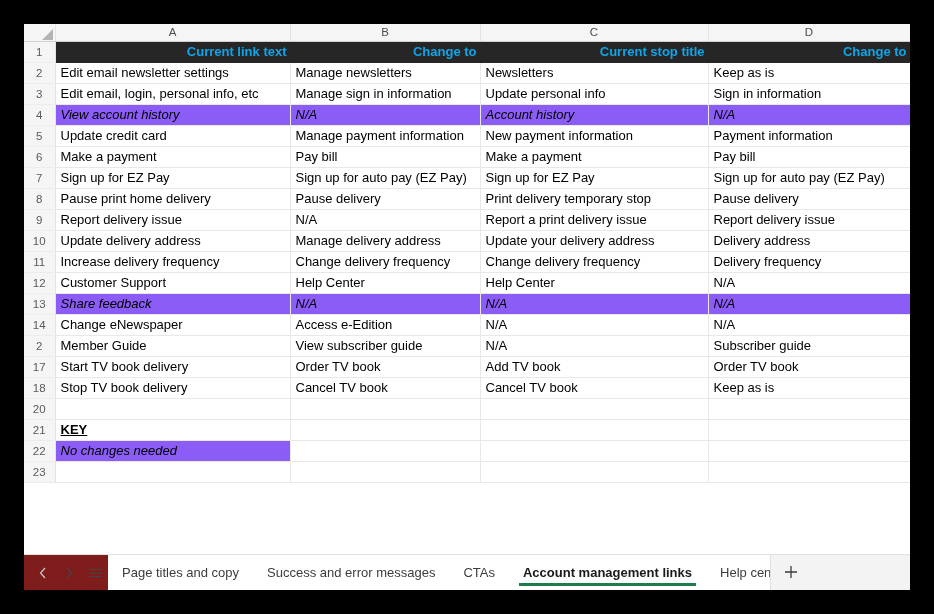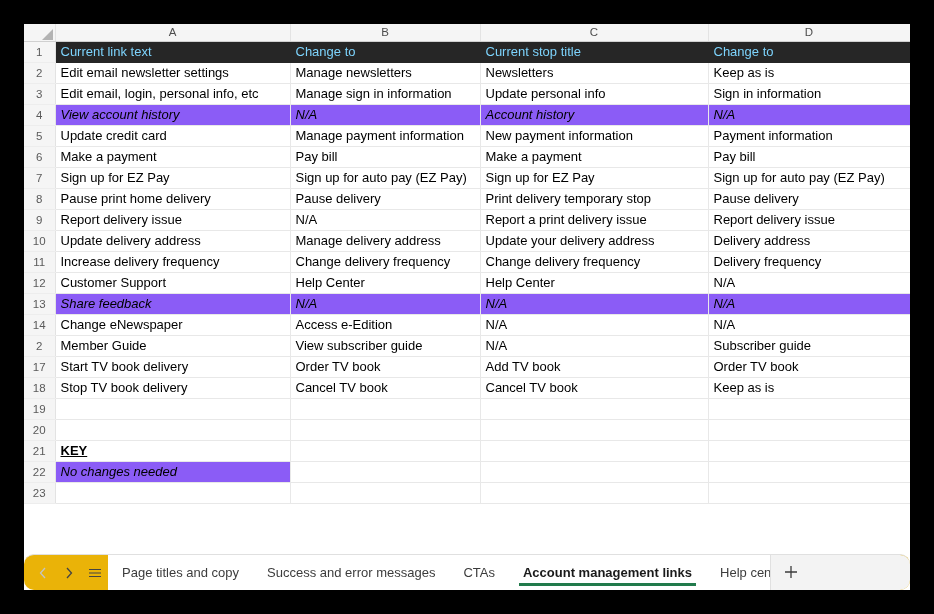--- a/index.html
+++ b/index.html
@@ -72,39 +72,39 @@
     font-size: 13px;
     color: #000000;
     padding: 0 3px 0 5px;
     vertical-align: middle;
     white-space: nowrap;
     overflow: hidden;
     background: #ffffff;
   }
   tr.header-row td.cell {
     background: #262626;
-    color: #7dd3fc;
-    font-weight: normal;
+    color: #0ea5e9;
+    font-weight: bold;
     border-right: 1px solid #262626;
     border-bottom: 1px solid #262626;
+    text-align: right;
   }
   td.cell.shaded { background: #8b5cf6; font-style: italic; }
   td.cell.bold { font-weight: bold; text-decoration: underline; }
 
   
   #tabbar {
     height: 36px;
     flex: 0 0 36px;
-    background: #eab308;
+    background: #7f1d1d;
     border-top: 1px solid #e0e0e0;
     display: flex;
     align-items: stretch;
     overflow: hidden;
     position: relative;
-    border-radius: 10px;
   }
   .navbtns { display: flex; align-items: center; padding-left: 6px; }
   .navbtn {
     width: 26px; height: 30px;
     display: flex; align-items: center; justify-content: center;
     color: #444444;
   }
   .navbtn.disabled { color: #c4c4c4; }
   .navbtn svg { display: block; }
   .tabs { display: flex; align-items: stretch; }
@@ -273,27 +273,20 @@
             <td class="cell">Order TV book</td>
           </tr>
           <tr>
             <td class="rowhdr">18</td>
             <td class="cell">Stop TV book delivery</td>
             <td class="cell">Cancel TV book</td>
             <td class="cell">Cancel TV book</td>
             <td class="cell">Keep as is</td>
           </tr>
           <tr>
-            <td class="rowhdr">19</td>
-            <td class="cell"></td>
-            <td class="cell"></td>
-            <td class="cell"></td>
-            <td class="cell"></td>
-          </tr>
-          <tr>
             <td class="rowhdr">20</td>
             <td class="cell"></td>
             <td class="cell"></td>
             <td class="cell"></td>
             <td class="cell"></td>
           </tr>
           <tr>
             <td class="rowhdr">21</td>
             <td class="cell bold">KEY</td>
             <td class="cell"></td>

